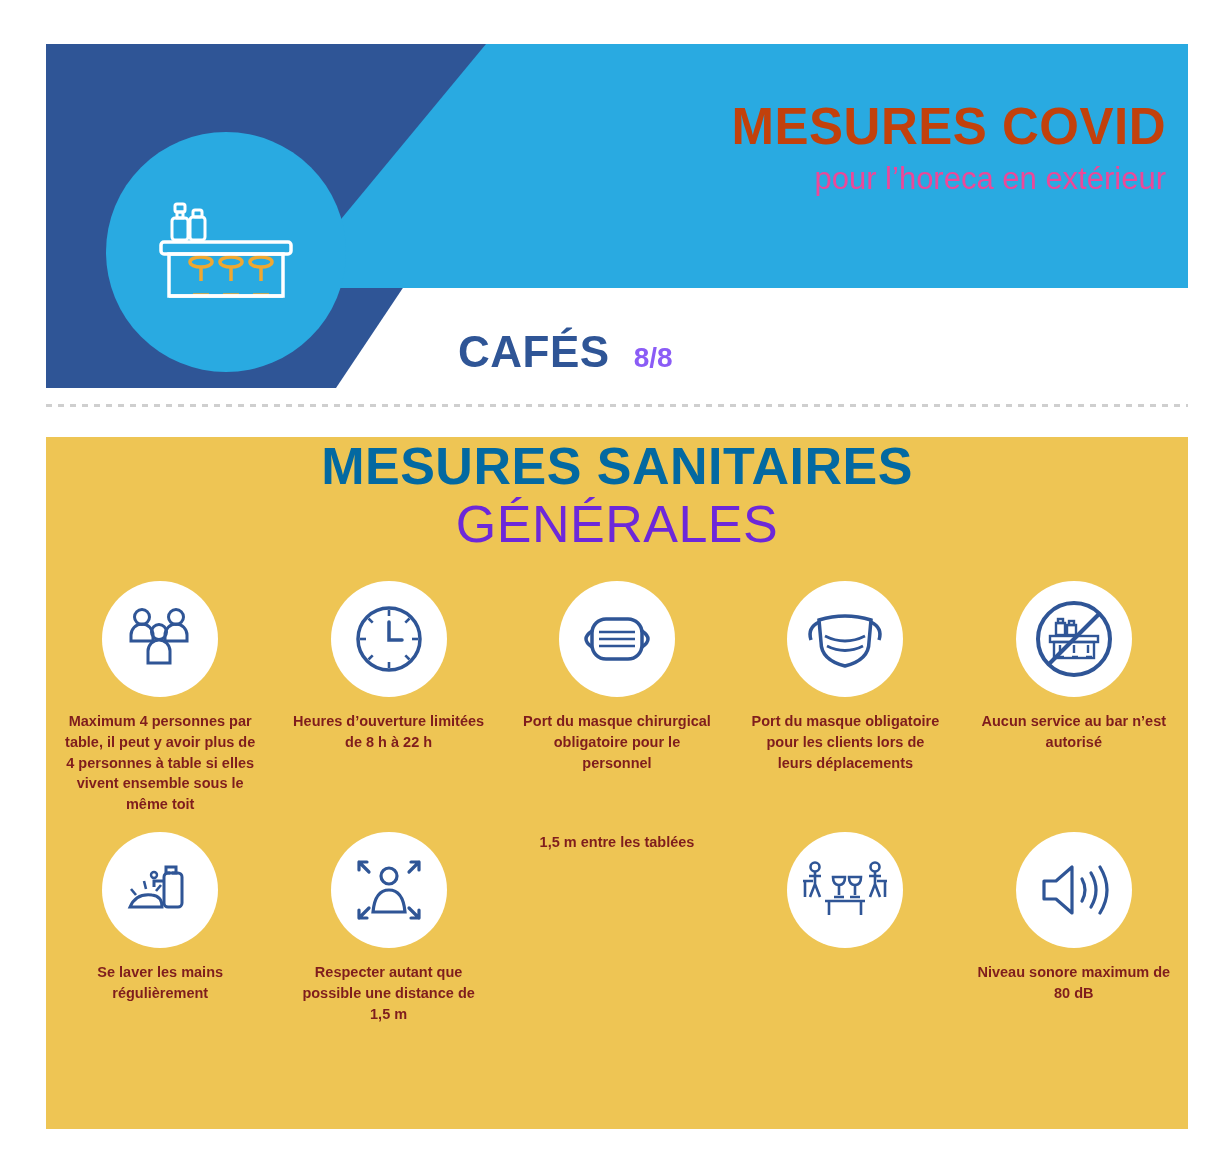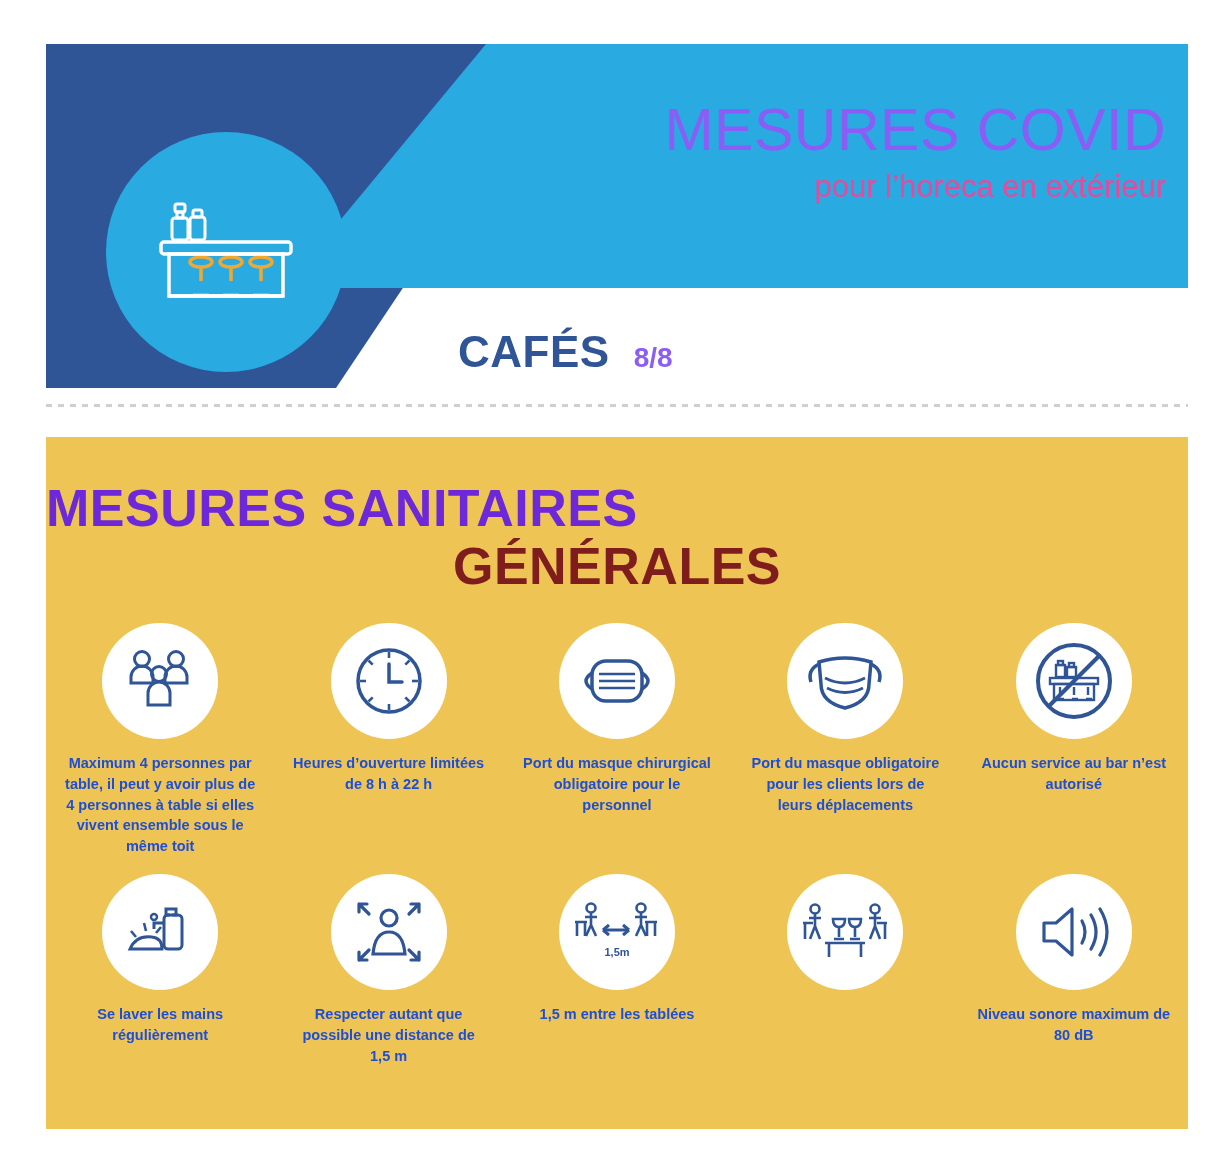--- a/index.html
+++ b/index.html
@@ -62,24 +62,24 @@
     align-items: center;
     justify-content: center;
   }
   .header-title-block {
     position: absolute;
     right: 22px;
     top: 56px;
     text-align: right;
   }
   .header-title {
-    font-size: 59px;
-    font-weight: normal;
+    font-size: 51px;
+    font-weight: bold;
     letter-spacing: 0.5px;
-    color: #8b5cf6;
+    color: #c2410c;
     line-height: 1.05;
   }
   .header-subtitle {
     font-size: 31px;
     color: #ec4899;
     line-height: 1.2;
     margin-top: 6px;
     font-weight: normal;
   }
   .header-cat {
@@ -116,32 +116,32 @@
   
   .panel {
     position: absolute;
     left: 46px;
     top: 437px;
     width: 1142px;
     height: 692px;
     background: #eec554;
   }
   .panel-title {
-    padding-top: 42px;
+    text-align: center;
     font-size: 52px;
     font-weight: bold;
-    color: #6d28d9;
+    color: #0369a1;
     letter-spacing: 0.5px;
     line-height: 1.12;
   }
   .panel-title-2 {
     text-align: center;
     font-size: 52px;
-    font-weight: bold;
-    color: #7f1d1d;
+    font-weight: normal;
+    color: #6d28d9;
     letter-spacing: 0.5px;
     line-height: 1.12;
   }
 
   .grid {
     margin-top: 28px;
     display: grid;
     grid-template-columns: repeat(5, 1fr);
     row-gap: 18px;
   }
@@ -157,21 +157,21 @@
     border-radius: 50%;
     background: #ffffff;
     display: flex;
     align-items: center;
     justify-content: center;
     margin-bottom: 14px;
   }
   .cell-label {
     font-size: 14.5px;
     font-weight: bold;
-    color: #1d4ed8;
+    color: #7f1d1d;
     text-align: center;
     line-height: 1.42;
     max-width: 196px;
   }
 </style>
 </head>
 <body>
 
 <div class="page">
 
@@ -332,36 +332,20 @@
               <path d="M60 20 L70 10 M70 10 h-8 M70 10 v8"></path>
               <path d="M20 56 L10 66 M10 66 h8 M10 66 v-8"></path>
               <path d="M60 56 L70 66 M70 66 h-8 M70 66 v-8"></path>
             </g>
           </svg>
         </div>
         <div class="cell-label">Respecter autant que possible une distance de 1,5 m</div>
       </div>
 
       <div class="cell">
-        <div class="icon-circle">
-          <svg width="92" height="72" viewBox="0 0 92 72">
-            <g stroke="#2f5596" stroke-width="2.6" fill="none">
-              <circle cx="20" cy="12" r="4.5"></circle>
-              <path d="M20 17 v12 M14 21 h12 M15 40 l5 -11 l5 11"></path>
-              <path d="M4 26 h12 M6 26 v14 M14 26 v14"></path>
-              <circle cx="70" cy="12" r="4.5"></circle>
-              <path d="M70 17 v12 M64 21 h12 M65 40 l5 -11 l5 11"></path>
-              <path d="M74 26 h12 M76 26 v14 M84 26 v14"></path>
-              <path d="M32 34 h26" stroke-width="3"></path>
-              <path d="M32 34 l6 -5 M32 34 l6 5" stroke-width="3"></path>
-              <path d="M58 34 l-6 -5 M58 34 l-6 5" stroke-width="3"></path>
-            </g>
-            <text x="46" y="60" font-size="11" font-weight="bold" text-anchor="middle" fill="#2f5596" font-family="Liberation Sans, sans-serif">1,5m</text>
-          </svg>
-        </div>
         <div class="cell-label">1,5 m entre les tablées</div>
       </div>
 
       <div class="cell">
         <div class="icon-circle">
           <svg width="92" height="66" viewBox="0 0 92 66">
             <g stroke="#2f5596" stroke-width="2.6" fill="none">
               <circle cx="16" cy="10" r="4.5"></circle>
               <path d="M16 15 v12 M10 19 h12 M11 40 l5 -13 l5 13"></path>
               <path d="M4 24 h10 M6 24 v16"></path>

